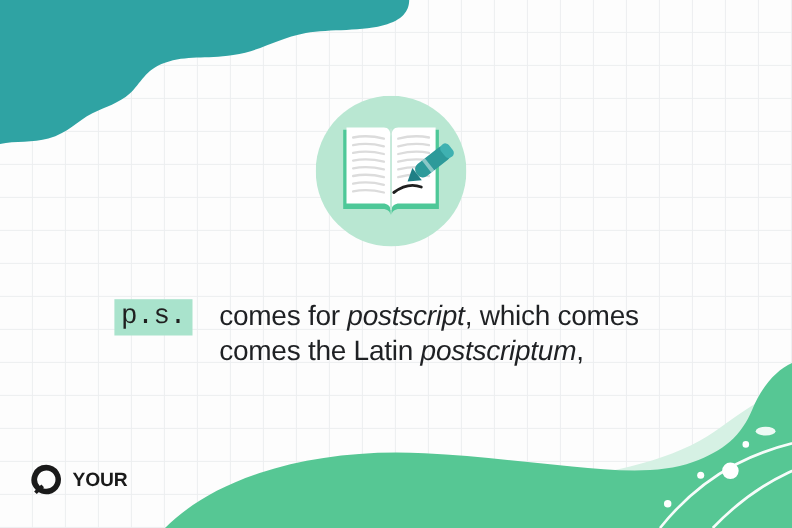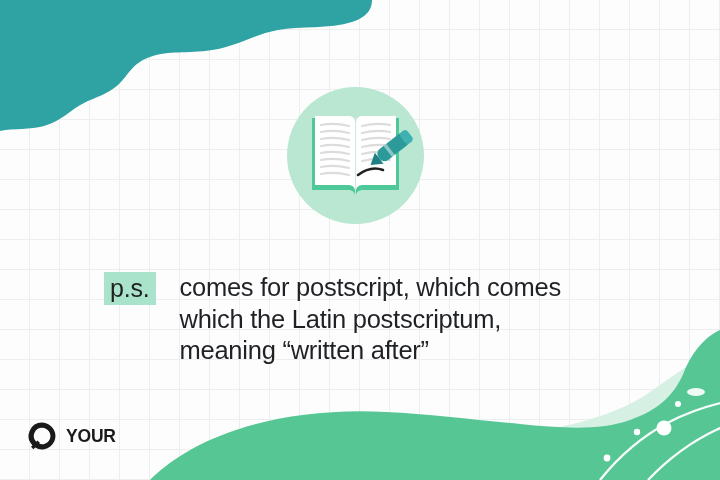--- a/index.html
+++ b/index.html
@@ -68,31 +68,33 @@
   #term-chip {
     display: inline-block;
     background: #a9e3cc;
     color: #1f1f1f;
     font-size: 25px;
     line-height: 30px;
     letter-spacing: -0.2px;
     padding: 1px 6px 2px 6px;
     font-weight: 400;
     white-space: nowrap;
+    font-family: Liberation Mono, monospace;
   }
   #definition-text {
     margin-left: 24px;
     font-size: 25.5px;
     line-height: 31.5px;
     color: #1f2124;
     letter-spacing: -0.25px;
     font-weight: 400;
     max-width: 470px;
   }
   #definition-text .it {
+    font-style: italic;
   }
 
   
   #brand-logo {
     position: absolute;
     left: 27px;
     top: 421px;
     display: flex;
     align-items: center;
     gap: 9px;
@@ -232,23 +234,22 @@
   </svg>
 
   <div id="definition">
     <div id="definition-row">
       <span id="term-chip">p.s.</span>
       <div id="definition-text">
         <span>
           <span>comes for </span><span class="it">postscript</span><span>, which comes</span>
         </span><br>
         <span>
-          <span>which the Latin </span><span class="it">postscriptum</span><span>,</span>
+          <span>comes the Latin </span><span class="it">postscriptum</span><span>,</span>
         </span><br>
-        <span>meaning “written after”</span>
       </div>
     </div>
   </div>
 
   <div id="brand-logo">
     <svg id="brand-mark" viewBox="0 0 30 30" xmlns="http://www.w3.org/2000/svg">
       <path d="M15,1.6 A13.4,13.4 0 1,1 5.2,24.1 L9.0,20.6 A8.3,8.3 0 1,0 15,6.7
                A8.3,8.3 0 0,0 9.0,20.6 L5.2,24.1 A13.4,13.4 0 0,1 15,1.6 Z" fill="#1a1a1a"></path>
       <path d="M4.0,25.8 L10.6,19.4 L13.0,21.9 L6.4,28.2 Z" fill="#1a1a1a"></path>
     </svg>

